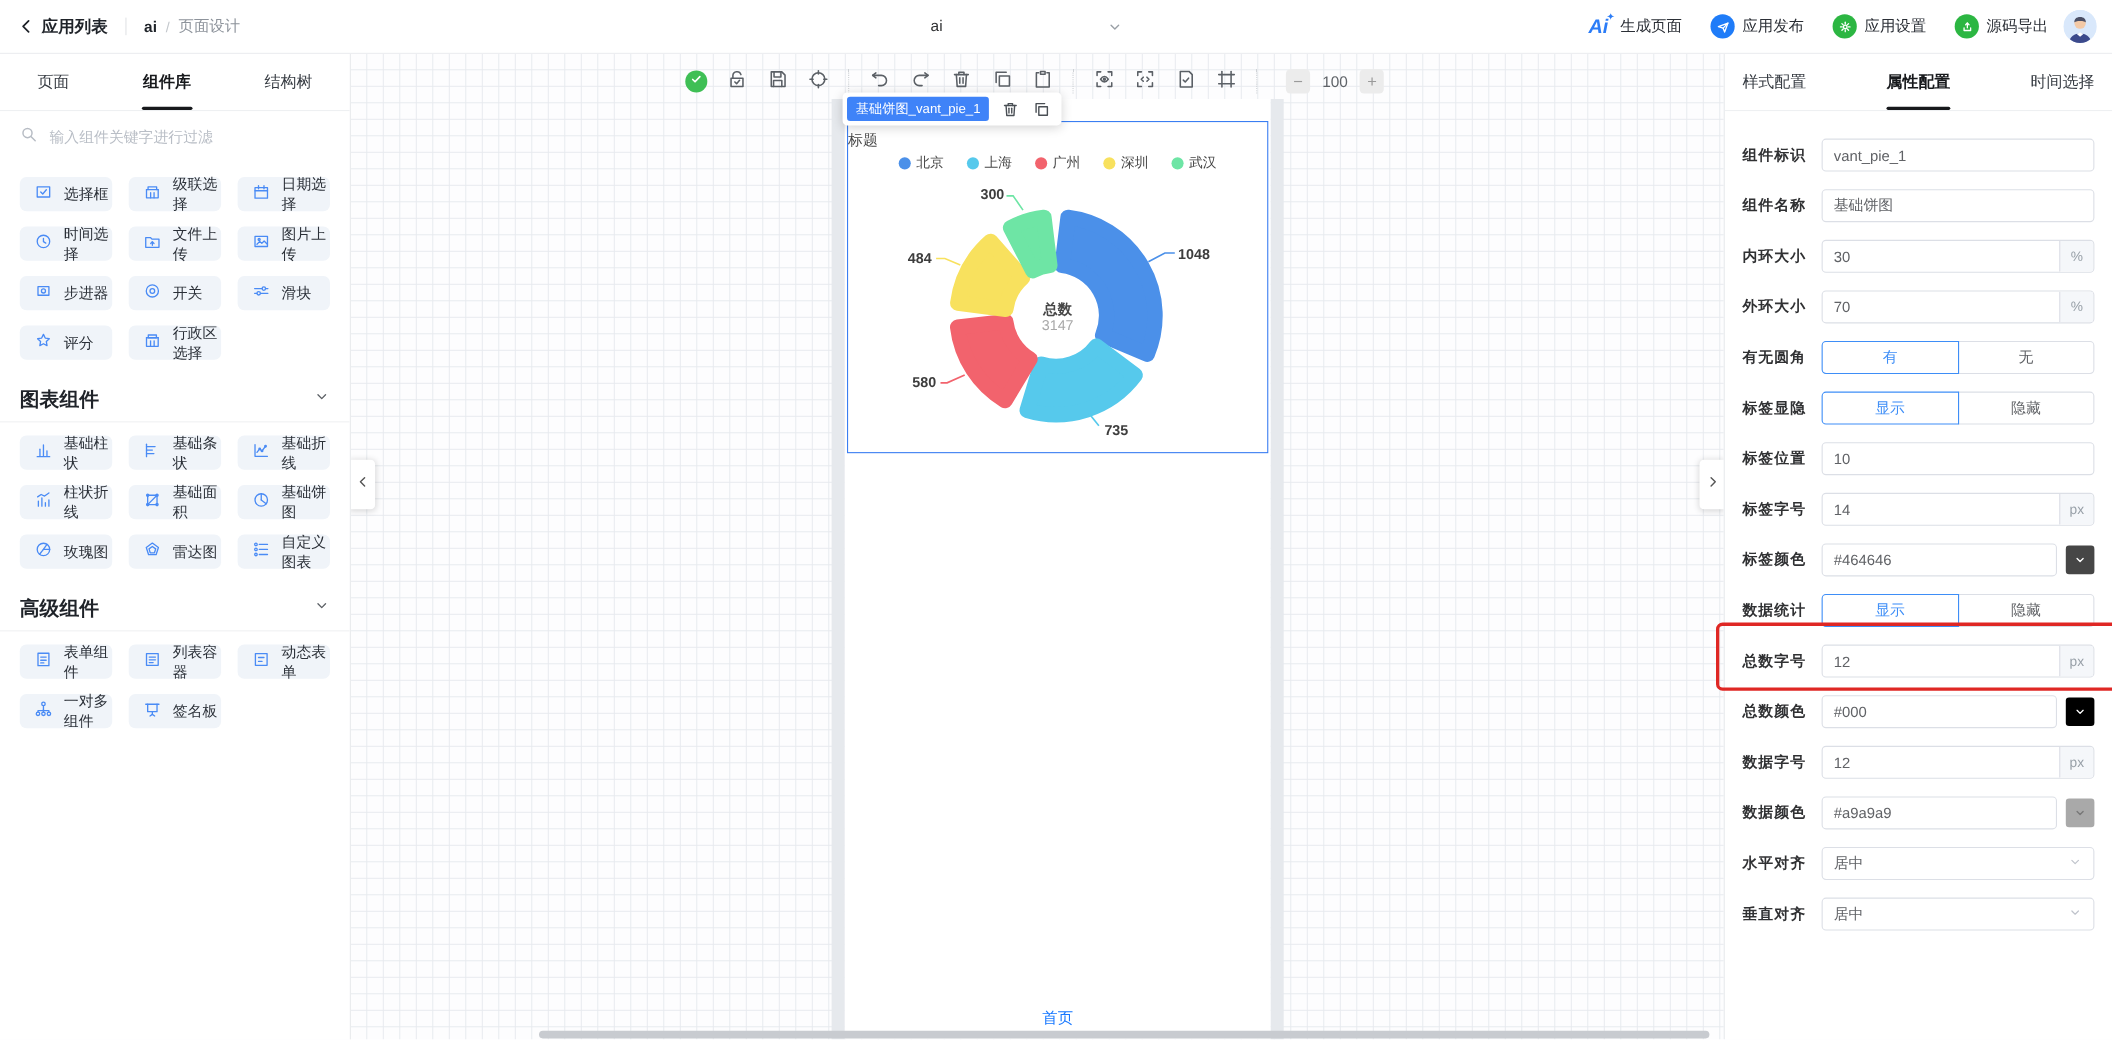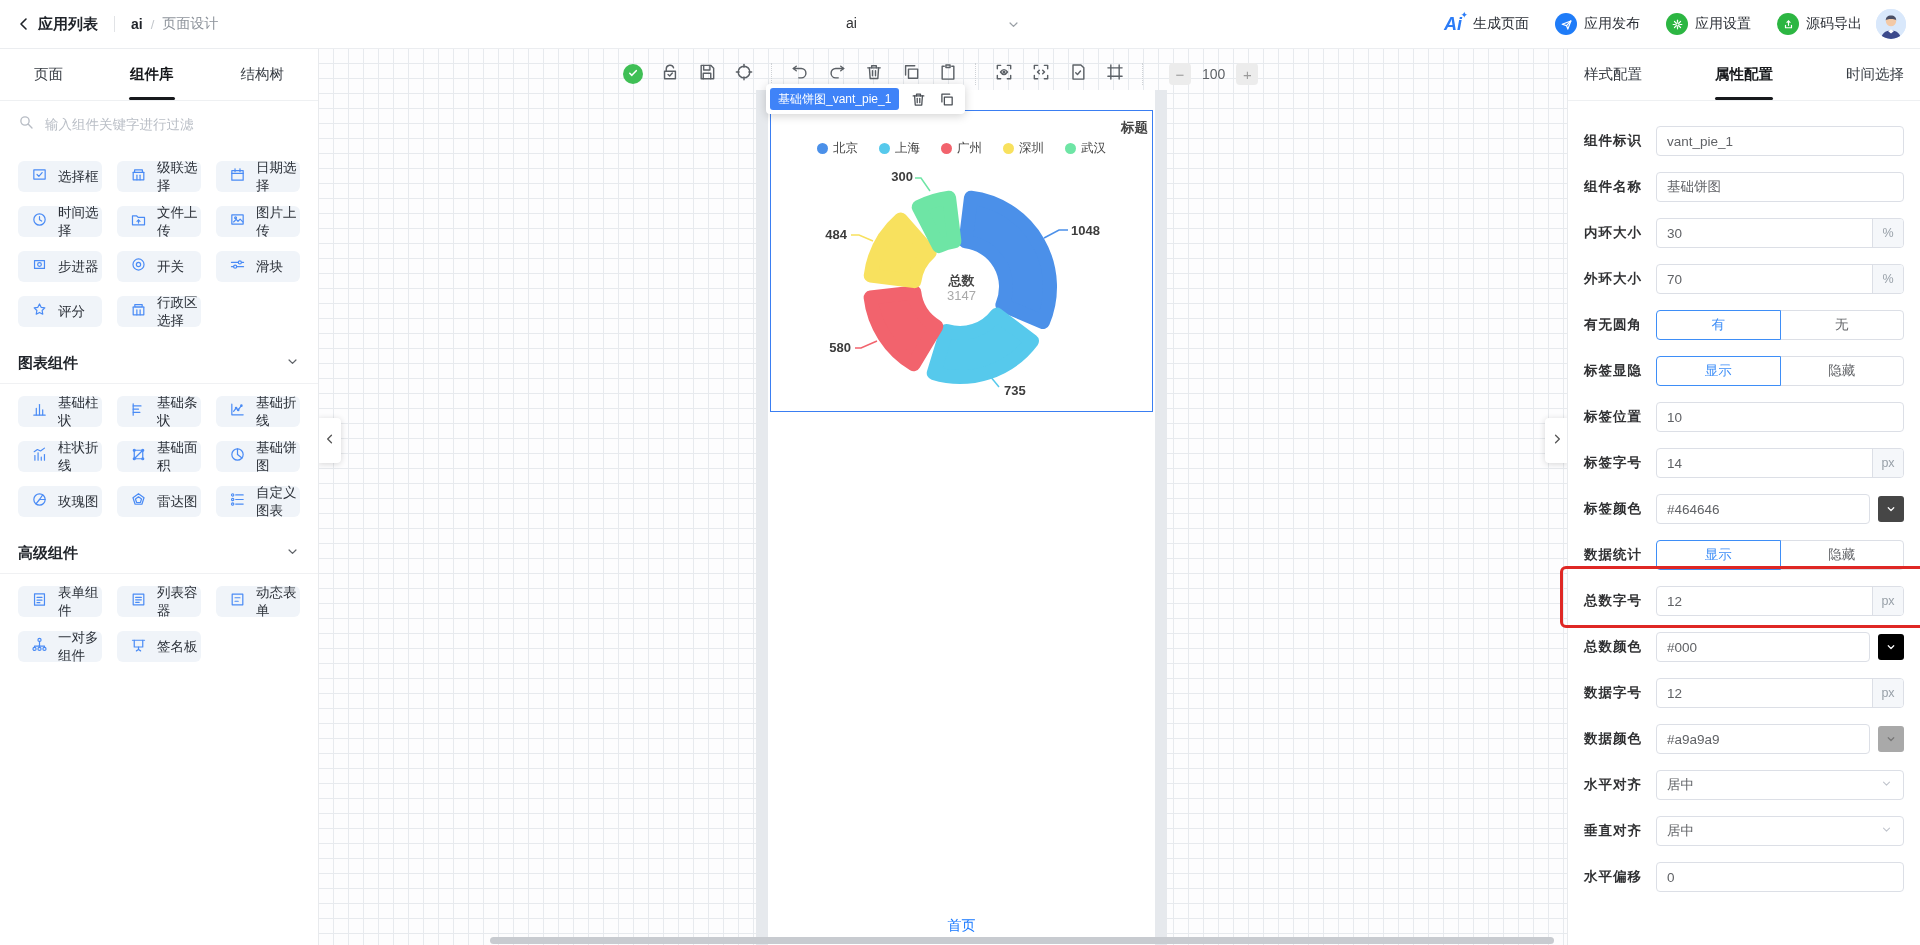--- a/index.html
+++ b/index.html
@@ -34,39 +34,39 @@
   .sb-tab.active{font-weight:700;color:#17191c;}
   .sb-tab.active::after{content:"";position:absolute;left:50%;transform:translateX(-50%);bottom:0;width:46px;height:3px;background:#17191c;border-radius:2px;}
   .sb-search{height:46px;display:flex;align-items:center;gap:9px;padding:0 18px;}
   .sb-search input{border:none;outline:none;flex:1;font-size:13.5px;color:#333;font-family:inherit;}
   .sb-search input::placeholder{color:#b9bec6;}
   .items-grid{display:grid;grid-template-columns:1fr 1fr 1fr;gap:14px 15px;padding:14px 18px 0 18px;}
   .cmp-item{height:31px;background:#f0f4f9;border-radius:6px;display:flex;align-items:center;gap:10px;padding-left:13px;cursor:grab;}
   .cmp-item .lbl{font-size:13.5px;color:#2b3038;}
   .cmp-item svg{flex:none;}
   .sec-head{margin-top:16px;height:40px;display:flex;align-items:center;justify-content:space-between;padding:0 18px;}
-  .sec-head .ttl{font-size:15px;font-weight:700;color:#1f2329;}
+  .sec-head .ttl{font-size:18px;font-weight:700;color:#1f2329;}
   .sec-hr{height:1px;background:#f0f1f3;}
   .sec-items{padding-top:12px;}
 
   
   .canvas{position:absolute;left:318px;right:352px;top:48px;bottom:0;background-color:#fdfdfe;
     background-image:linear-gradient(#e7eaee 1px,transparent 1px),linear-gradient(90deg,#e7eaee 1px,transparent 1px);
     background-size:15px 15px;}
   .cv-toolbar{position:absolute;top:0;left:0;right:0;height:52px;display:flex;align-items:center;padding-left:305px;gap:17px;z-index:5;}
   .tb-ic{width:20px;height:20px;color:#5b6066;cursor:pointer;display:flex;align-items:center;justify-content:center;}
   .tb-div{width:1px;height:22px;border-left:1px dotted #cfd2d6;}
   .ok-chip{width:20px;height:20px;border-radius:50%;background:#3fbf55;display:flex;align-items:center;justify-content:center;cursor:pointer;}
   .zoomgrp{display:flex;align-items:center;margin-left:8px;}
   .zbtn{width:22px;height:22px;background:#ececec;border-radius:4px;color:#9a9a9a;font-size:15px;display:flex;align-items:center;justify-content:center;cursor:pointer;line-height:1;}
   .zval{font-size:14px;color:#5f6368;margin:0 11px;}
   .rail{position:absolute;top:42px;bottom:0;width:12px;background:#e6e9ed;z-index:6;}
   .phone{position:absolute;left:450px;top:42px;bottom:0;width:387px;background:#fff;z-index:7;}
   .chart-card{position:absolute;left:2px;top:20px;width:381px;height:300px;border:1px solid #3a7ef2;background:#fff;cursor:pointer;}
-  .ct-title{position:absolute;left:0;right:4px;top:8px;text-align:right;font-size:13.5px;font-weight:700;color:#464646;}
+  .ct-title{position:absolute;left:0;right:16px;top:8px;text-align:left;font-size:13.5px;font-weight:400;color:#464646;}
   .ct-legend{position:absolute;left:0;right:0;top:29px;display:flex;justify-content:center;align-items:center;gap:21px;}
   .lg-item{display:flex;align-items:center;gap:5px;cursor:pointer;}
   .lg-dot{width:11px;height:11px;border-radius:50%;}
   .lg-name{font-size:12.5px;color:#464646;}
   .ct-svg{position:absolute;left:0;top:0;}
   .ct-label{position:absolute;font-size:13px;font-weight:700;color:#3d3d3d;}
   .ct-label.ra{text-align:right;width:30px;}
   .ct-total{position:absolute;left:0;right:0;top:162px;text-align:center;line-height:15px;}
   .ct-total .t1{font-size:13px;font-weight:600;color:#464646;}
   .ct-total .t2{font-size:13px;color:#a9a9a9;}
@@ -788,25 +788,17 @@
           <span class="p-lbl">垂直对齐</span>
           <div class="p-ctl">
             <div class="ctl-select">
               <span>居中</span>
               <span><svg width="13" height="13" viewBox="0 0 24 24" fill="none" stroke="#c0c4cc" stroke-width="2" stroke-linecap="round" stroke-linejoin="round">
                   <path d="M6.5 9.5l5.5 5.5 5.5-5.5"></path>
                 </svg></span>
             </div>
           </div>
         </div>
-        <div class="p-row">
-          <span class="p-lbl">水平偏移</span>
-          <div class="p-ctl">
-            <div class="ctl-input">
-              <input value="0" style="">
-            </div>
-          </div>
-        </div>
       </div>
     <div class="hl-box"></div>
   </aside>
 
 </div>
 
 </body></html>

